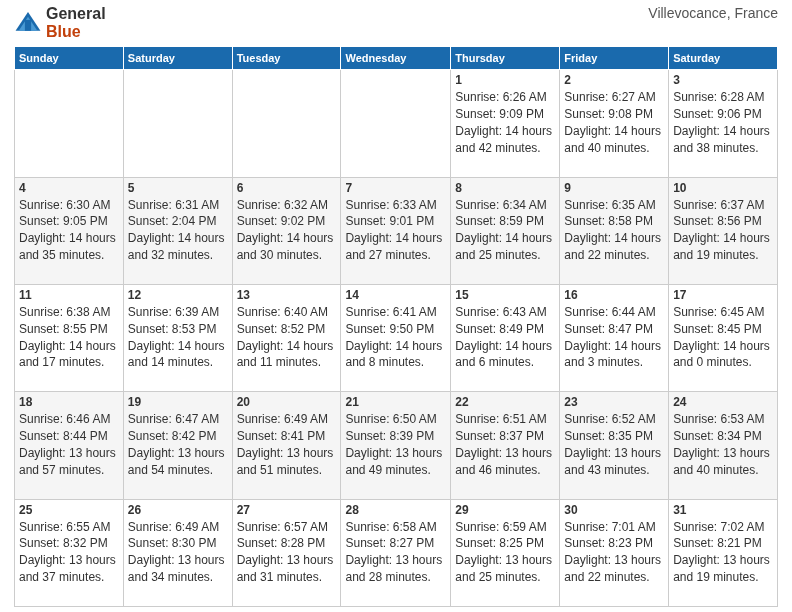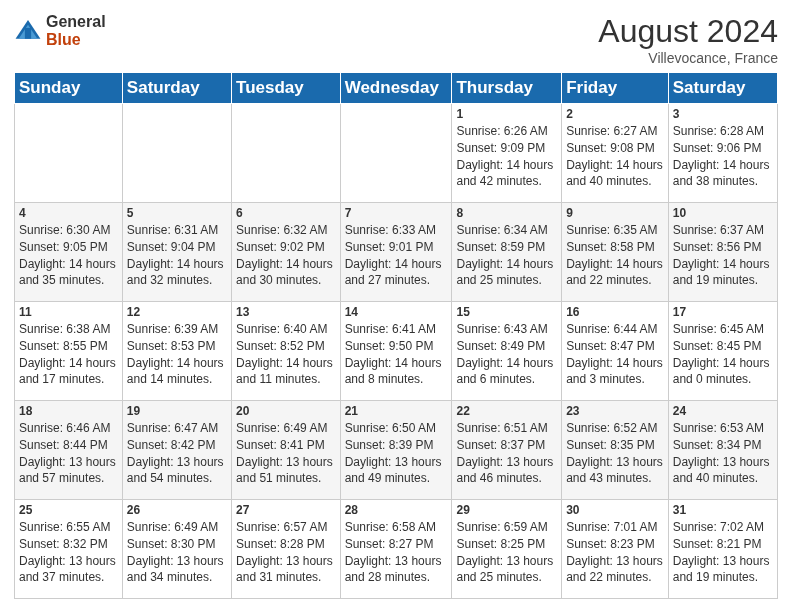--- a/index.html
+++ b/index.html
@@ -6,21 +6,21 @@
     body {
       font-family: Arial, sans-serif;
       background: #fff;
       width: 792px;
       height: 612px;
       overflow: hidden;
     }
     .page {
       width: 792px;
       height: 612px;
-      padding: 13px 14px;
+      padding: 5px 14px;
       display: flex;
       flex-direction: column;
     }
     .header {
       display: flex;
       justify-content: space-between;
       align-items: flex-start;
       margin-bottom: 6px;
     }
     .logo {
@@ -63,21 +63,21 @@
       flex: 1;
       border-collapse: collapse;
       width: 100%;
       font-size: 9.5px;
     }
     .calendar th {
       background: #1a6aad;
       color: #fff;
       padding: 5px 4px;
       text-align: left;
-      font-size: 17px;
+      font-size: 11px;
       font-weight: 600;
       border: 1px solid #fff;
     }
     .calendar td {
       vertical-align: top;
       padding: 3px 4px;
       border: 1px solid #ccc;
       width: 113px;
       min-height: 70px;
       background: #fff;
@@ -110,21 +110,20 @@
         <polygon points="18,4 34,28 2,28" fill="#1a6aad"></polygon>
         <polygon points="18,10 30,28 6,28" fill="#4a9ad4"></polygon>
         <rect x="14" y="14" width="8" height="14" fill="#1a6aad"></rect>
       </svg>
       <div class="logo-text">
         <span class="logo-general">General</span>
         <span class="logo-blue">Blue</span>
       </div>
     </div>
     <div class="title-block">
-      <div class="month-title">August 2024</div>
       <div class="location">Villevocance, France</div>
     </div>
   </div>
 
   <table class="calendar">
     <thead>
       <tr>
         <th>Sunday</th>
         <th>Saturday</th>
         <th>Tuesday</th>
@@ -166,21 +165,21 @@
           <td>
             <div class="day-num">4</div>
             <div class="day-info">Sunrise: 6:30 AM
 Sunset: 9:05 PM
 Daylight: 14 hours
 and 35 minutes.</div>
           </td>
           <td>
             <div class="day-num">5</div>
             <div class="day-info">Sunrise: 6:31 AM
-Sunset: 9:04 PM
+Sunset: 2:04 PM
 Daylight: 14 hours
 and 32 minutes.</div>
           </td>
           <td>
             <div class="day-num">6</div>
             <div class="day-info">Sunrise: 6:32 AM
 Sunset: 9:02 PM
 Daylight: 14 hours
 and 30 minutes.</div>
           </td>

